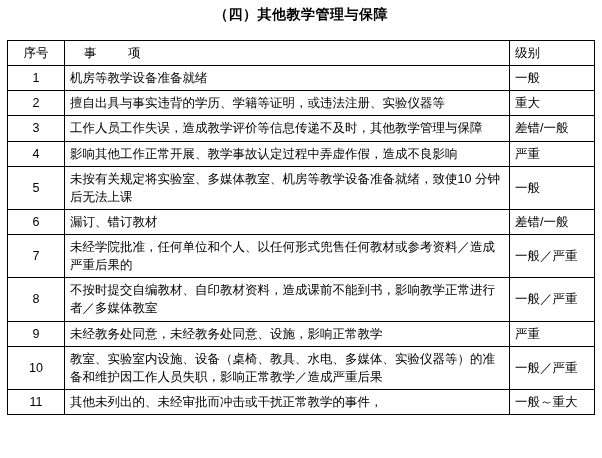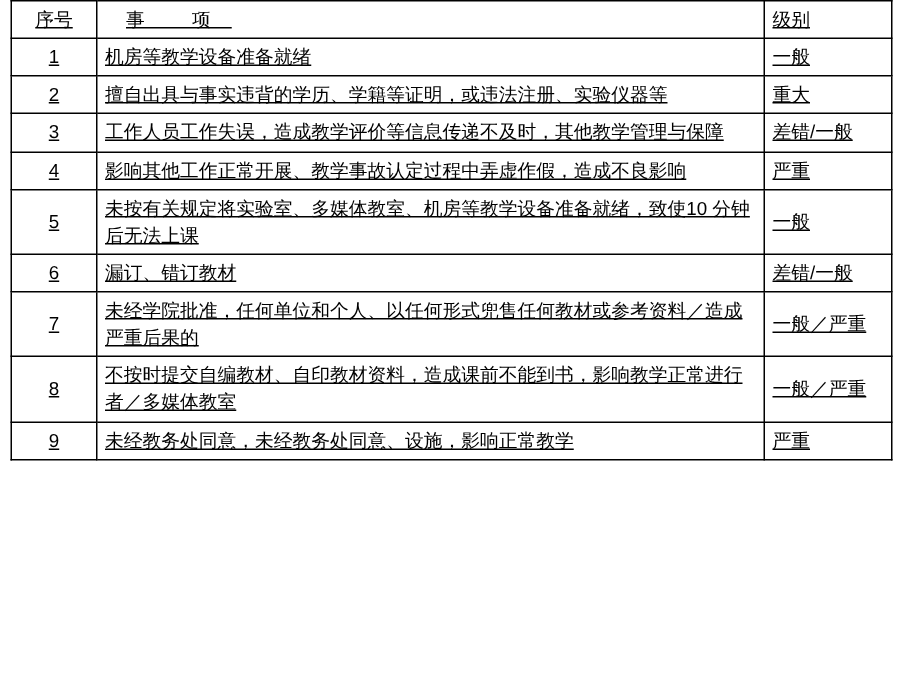--- a/index.html
+++ b/index.html
@@ -25,23 +25,22 @@
     font-size: 14px;
     font-weight: bold;
     padding-top: 6px;
     padding-bottom: 6px;
     letter-spacing: 0.5px;
     font-family: "Liberation Sans", "DejaVu Sans", sans-serif;
   }
   table.main-table {
     border-collapse: collapse;
     width: 588px;
-    margin: 0 auto;
+    margin: 10px auto;
     table-layout: fixed;
-    text-decoration: underline;
   }
   table.main-table td, table.main-table th {
     border: 1px solid #000000;
     padding: 3px 5px;
     font-size: 12.5px;
     line-height: 1.45;
     vertical-align: middle;
     font-family: "Liberation Sans", "DejaVu Sans", sans-serif;
   }
   .col-no {
@@ -65,20 +64,21 @@
   }
   .cell-center {
     text-align: left;
   }
 </style>
 </head>
 <body>
 
 <div class="page">
 
+  <div class="doc-title">（四）其他教学管理与保障</div>
 
   <table class="main-table">
     <thead>
       <tr>
         <td class="col-no">序号</td>
         <td class="col-item hdr-item cell-center">事  项</td>
         <td class="col-level">级别</td>
       </tr>
     </thead>
     <tbody>
@@ -120,16 +120,26 @@
       <tr>
         <td class="col-no">8</td>
         <td class="col-item">不按时提交自编教材、自印教材资料，造成课前不能到书，影响教学正常进行者／多媒体教室</td>
         <td class="col-level">一般／严重</td>
       </tr>
       <tr>
         <td class="col-no">9</td>
         <td class="col-item">未经教务处同意，未经教务处同意、设施，影响正常教学</td>
         <td class="col-level">严重</td>
       </tr>
+      <tr>
+        <td class="col-no">10</td>
+        <td class="col-item">教室、实验室内设施、设备（桌椅、教具、水电、多媒体、实验仪器等）的准备和维护因工作人员失职，影响正常教学／造成严重后果</td>
+        <td class="col-level">一般／严重</td>
+      </tr>
+      <tr>
+        <td class="col-no">11</td>
+        <td class="col-item">其他未列出的、未经审批而冲击或干扰正常教学的事件，</td>
+        <td class="col-level">一般～重大</td>
+      </tr>
     </tbody>
   </table>
 
 </div>
 
 </body></html>

